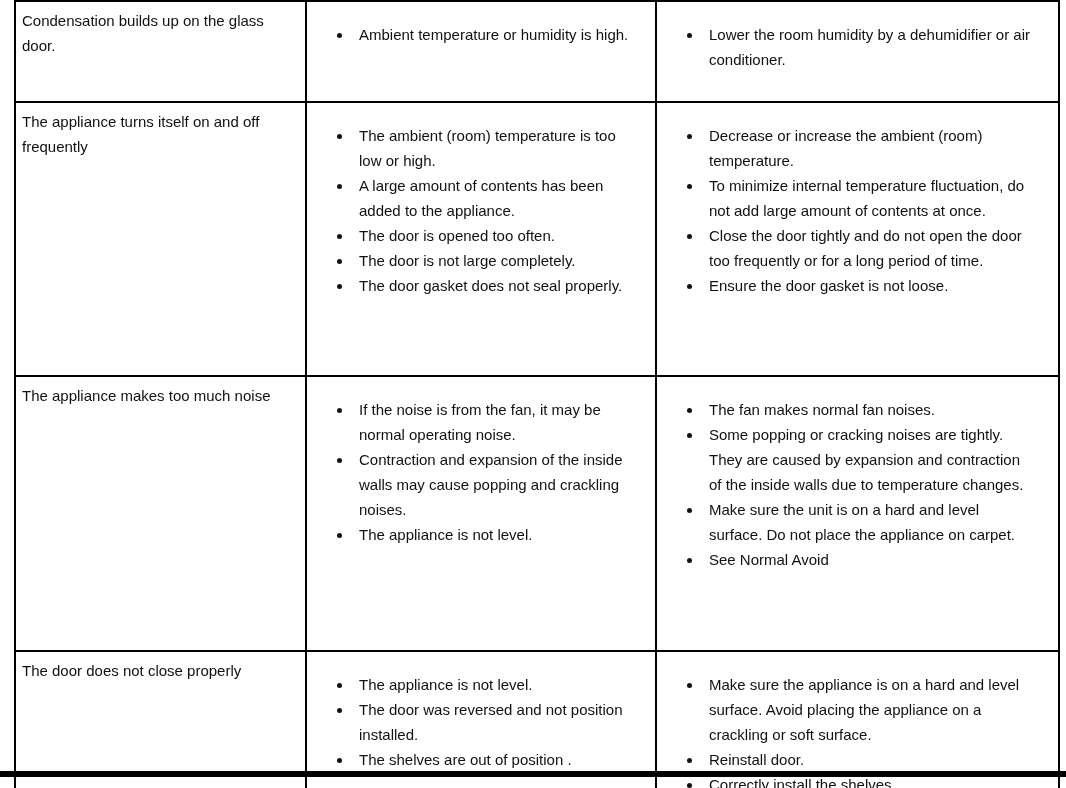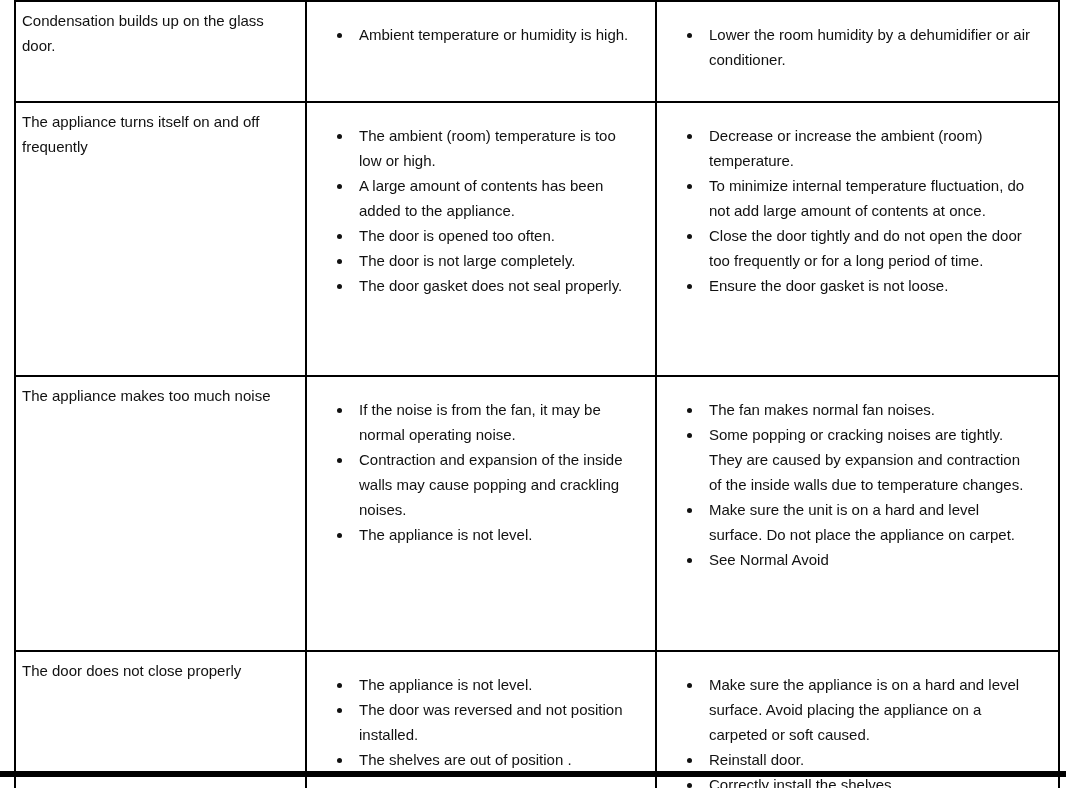--- a/index.html
+++ b/index.html
@@ -141,21 +141,21 @@
         </td>
         <td class="cell-bullets">
           <ul class="blist">
             <li>The appliance is not level.</li>
             <li class="gap-lg">The door was reversed and not position installed.</li>
             <li>The shelves are out of position .</li>
           </ul>
         </td>
         <td class="cell-bullets">
           <ul class="blist">
-            <li>Make sure the appliance is on a hard and level surface. Avoid placing the appliance on a carpeted or soft caused.</li>
+            <li>Make sure the appliance is on a hard and level surface. Avoid placing the appliance on a crackling or soft surface.</li>
             <li>Reinstall door.</li>
             <li class="gap-sm">Correctly install the shelves.</li>
           </ul>
         </td>
       </tr>
 
     </tbody>
   </table>
 
   <div class="bottom-rule"></div>

